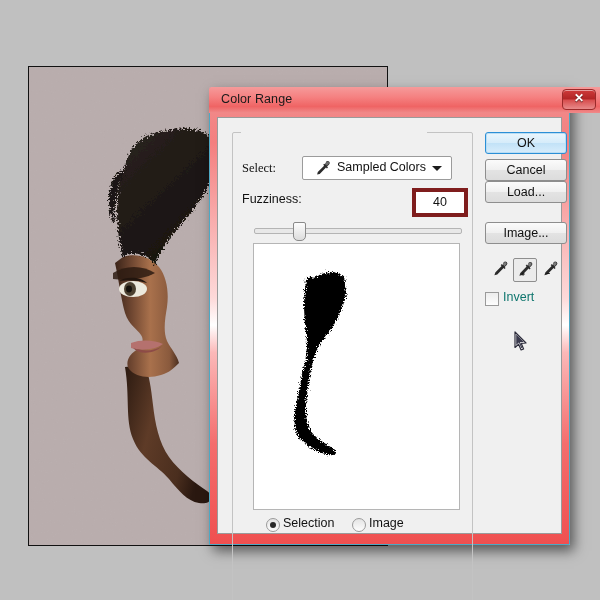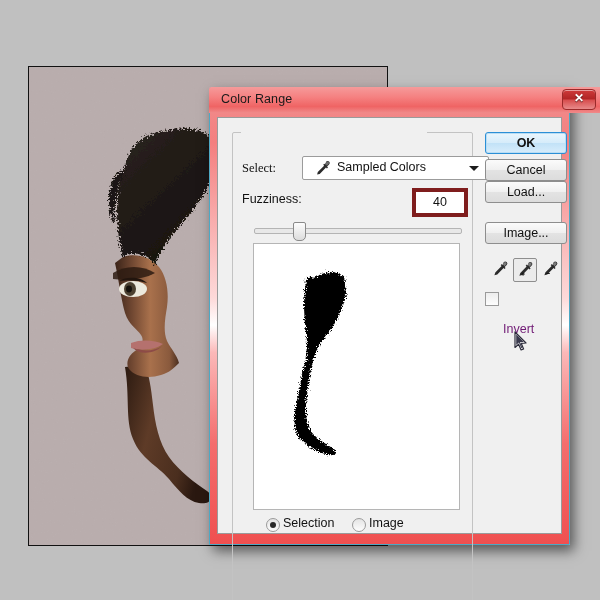--- a/index.html
+++ b/index.html
@@ -95,21 +95,21 @@
     height:22px;cursor:pointer;
   }
   .combo .ctext{
     position:absolute;top:3px;font-size:12.5px;color:#111;white-space:nowrap;
   }
   .combo .arrow{
     position:absolute;right:9px;top:9px;
     width:0;height:0;border-left:5px solid transparent;border-right:5px solid transparent;
     border-top:5px solid #1c1c1c;
   }
-  #select-combo{left:84px;top:38px;width:148px;padding-left:37px;}
+  #select-combo{left:84px;top:38px;width:148px;}
   #select-combo .ctext{left:34px;}
   #dropper-in-combo{position:absolute;left:10px;top:3px;width:18px;height:16px;}
 
   
   #fuzz-field{
     position:absolute;left:194px;top:70px;width:48px;height:21px;
     background:#fff;border:4px solid #7f1d1d;
     font-size:12.5px;color:#111;text-align:center;line-height:21px;
     cursor:text;
   }
@@ -155,42 +155,41 @@
     border:1px solid #8e8e8e;border-radius:3px;
     background:linear-gradient(to bottom,#fbfbfb 0%,#f0f0f0 48%,#e3e3e3 52%,#dcdcdc 100%);
     font-size:12.5px;color:#111;text-align:center;line-height:20px;
     cursor:pointer;
   }
   #btn-ok{
     top:14px;
     border:1px solid #2b8fd6;
     background:linear-gradient(to bottom,#eaf6fd 0%,#d6ecfa 48%,#c2e2f7 52%,#d8edfb 100%);
     box-shadow:0 0 0 1px #b9ddf4 inset;
-    font-weight:bold;
   }
   #btn-cancel{top:41px;}
   #btn-load{top:63px;}
   #btn-save{top:104px;}
 
   
   #dropper-row{position:absolute;left:269px;top:140px;width:80px;height:26px;}
   .dropper-btn{position:absolute;width:22px;height:22px;cursor:pointer;}
   #dropper-1{left:2px;}
   #dropper-2{left:26px;border:1px solid #8e8e8e;border-radius:2px;background:#ebebeb;}
   #dropper-3{left:52px;}
   .dropper-btn svg{position:absolute;left:2px;top:2px;}
 
   
   #invert-row{position:absolute;left:267px;top:172px;cursor:pointer;}
   #invert-box{
     position:absolute;left:0;top:2px;width:12px;height:12px;
     background:linear-gradient(to bottom,#ededed,#fdfdfd);
     border:1px solid #9a9a9a;
   }
-  #invert-label{position:absolute;left:18px;top:0;font-size:12.5px;color:#701a75;margin-top:32px;}
+  #invert-label{position:absolute;left:18px;top:0;font-size:12.5px;color:#0f766e;}
 
   
   #cursor{position:absolute;left:514px;top:331px;width:16px;height:22px;pointer-events:none;}
 </style>
 </head>
 <body>
 
 <div id="root">
 
   <div id="canvas-doc">

